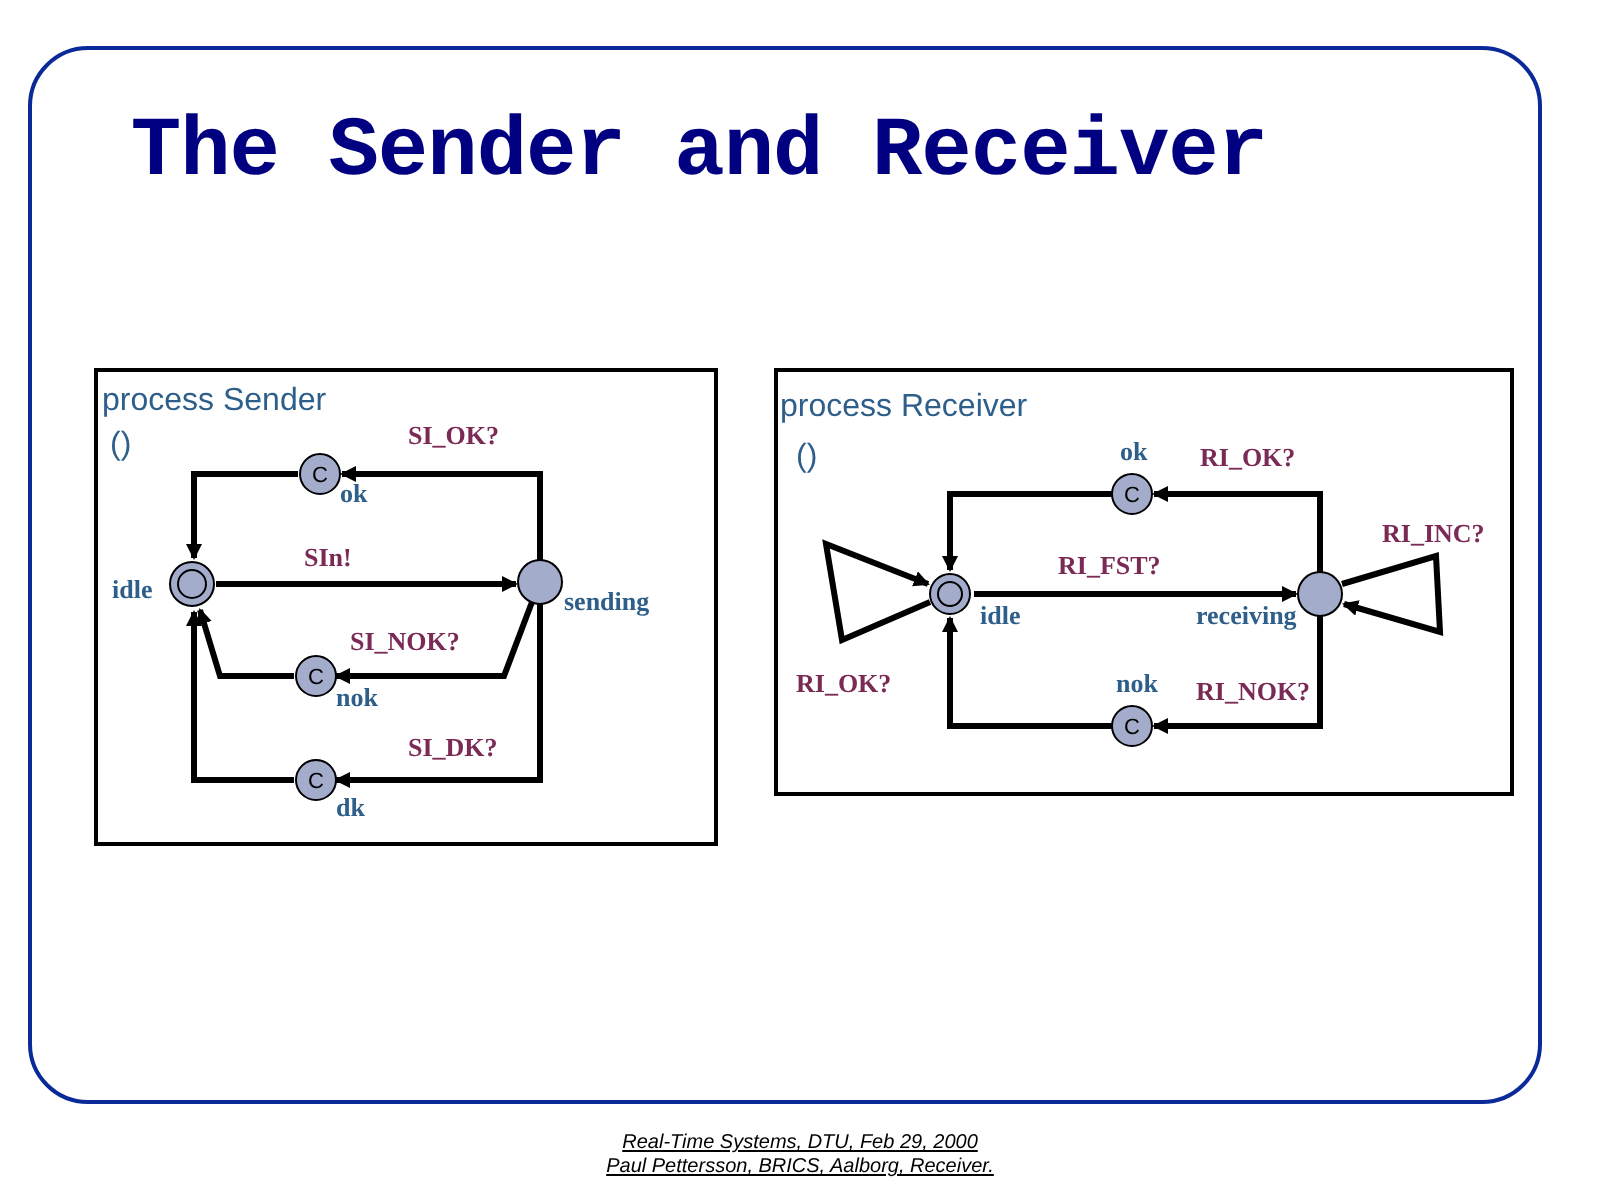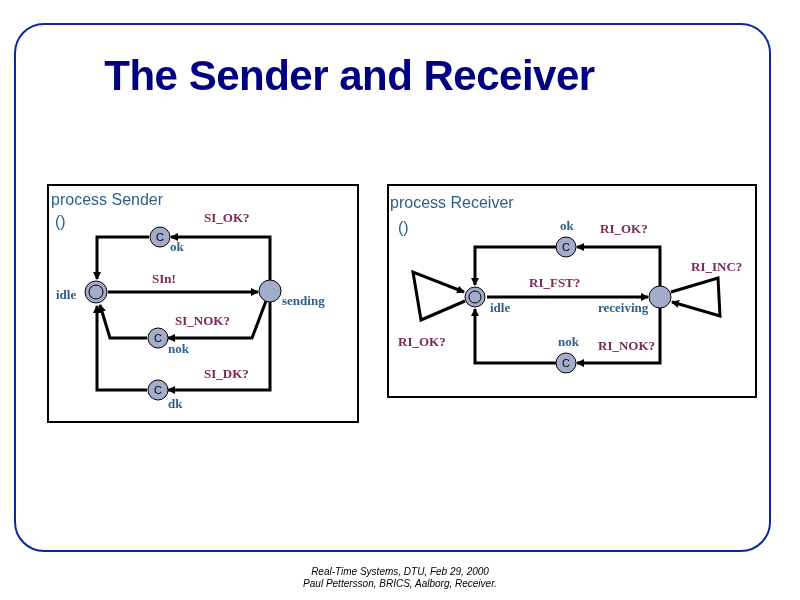--- a/index.html
+++ b/index.html
@@ -1,19 +1,19 @@
 <!DOCTYPE html>
 <html><head>
 <meta charset="utf-8">
 <style>
   html, body { margin:0; padding:0; background:#fff; }
   body { width:800px; height:600px; position:relative; overflow:hidden; font-family:"Liberation Sans", sans-serif; }
   .frame { position:absolute; left:14px; top:23px; width:757px; height:529px; border:2px solid #0a2a9a; border-radius:30px; box-sizing:border-box; }
-  .title { position:absolute; left:0; top:52px; width:699px; text-align:center; font-family:Liberation Sans, sans-serif; font-weight:bold; font-size:42px; color:#000080; letter-spacing:-0.5px; }
-  .footer { position:absolute; left:0; top:566px; width:800px; text-align:center; font-family:"Liberation Sans", sans-serif; font-style:italic; font-size:10px; line-height:12px; color:#000; }
+  .title { position:absolute; left:0; top:52px; width:699px; text-align:center; font-family:Liberation Mono, monospace; font-weight:bold; font-size:42px; color:#000080; letter-spacing:-0.5px; }
+  .footer { position:absolute; left:0; top:566px; width:800px; text-align:center; font-family:"Liberation Sans", sans-serif; font-style:italic; font-size:10px; line-height:12px; color:#000;text-decoration:underline; }
   svg.diagram { position:absolute; left:0; top:0; }
   .ptitle { font-family:"Liberation Sans", sans-serif; font-size:16px; fill:#2e5f8a; }
   .pparams { font-family:"Liberation Sans", sans-serif; font-size:16px; fill:#2e5f8a; }
   .lname { font-family:"Liberation Serif", serif; font-weight:bold; font-size:13px; fill:#2e5f8a; }
   .elabel { font-family:"Liberation Serif", serif; font-weight:bold; font-size:13px; fill:#7a2a55; }
   .edge { stroke:#000; stroke-width:3; fill:none; }
   .node { fill:#a4accc; stroke:#000; stroke-width:1; }
   .inner { fill:none; stroke:#000; stroke-width:1; }
   .ctext { font-family:"Liberation Sans", sans-serif; font-size:11px; fill:#000; }
 </style>

